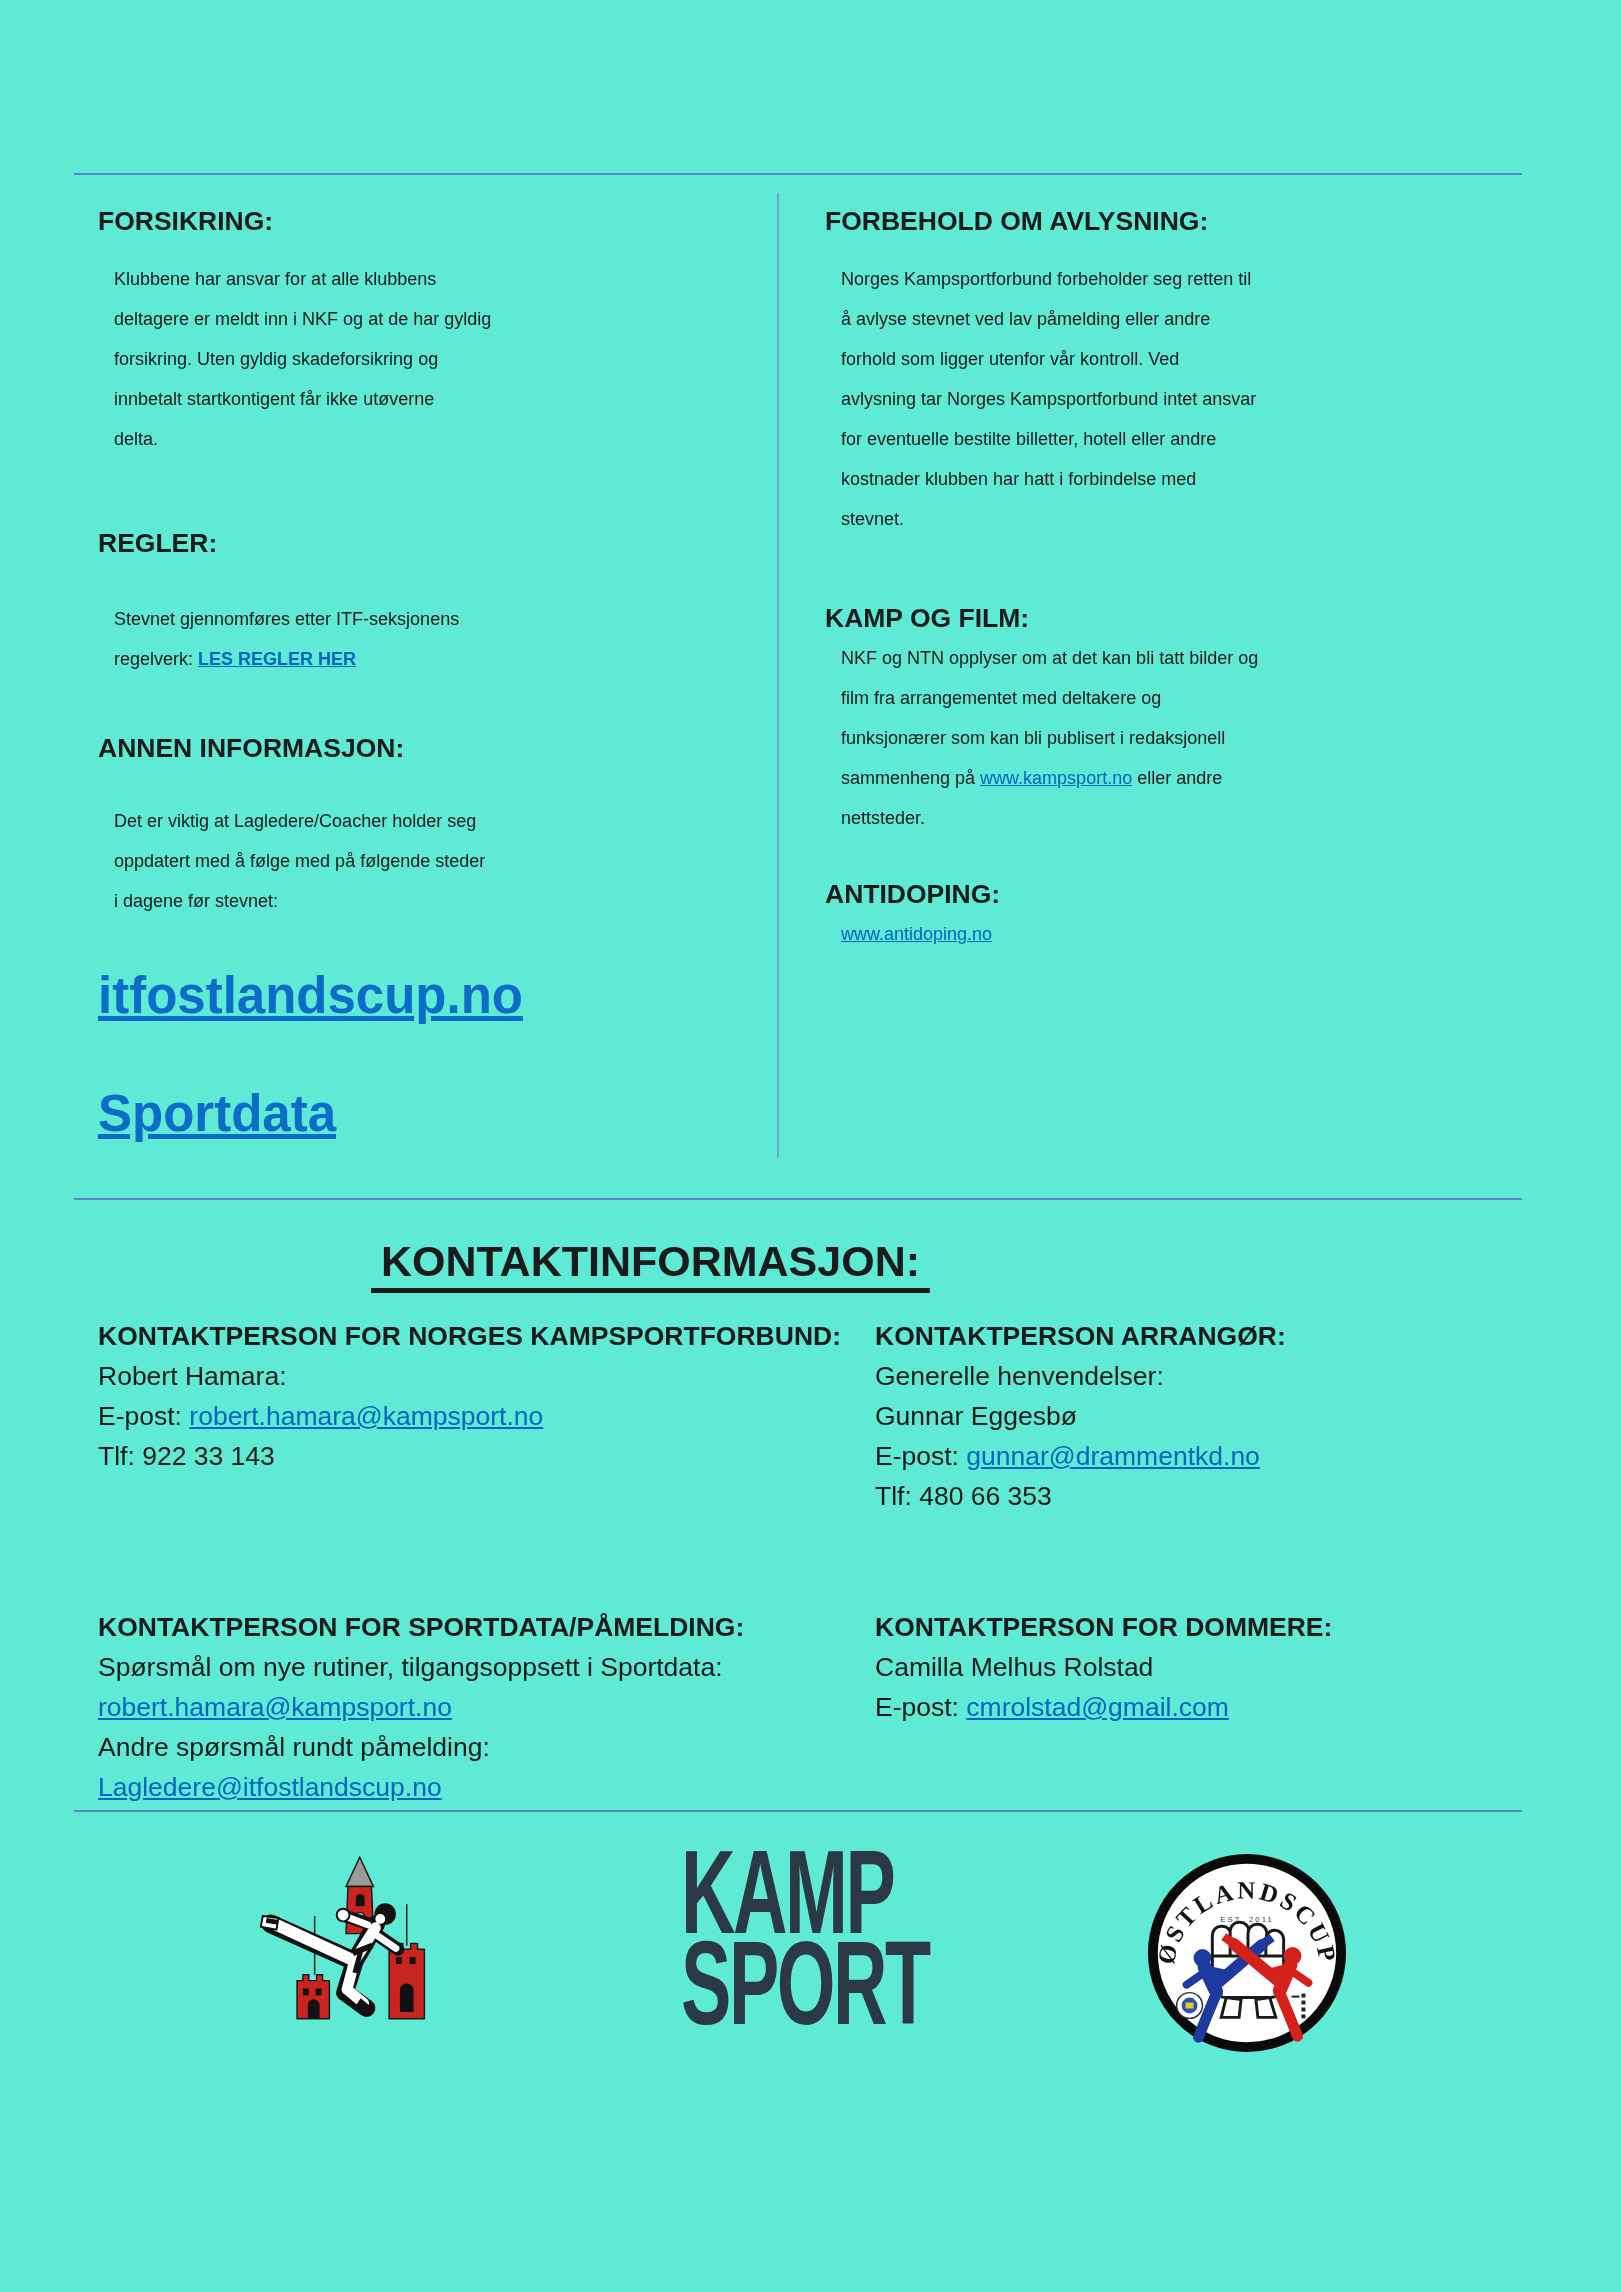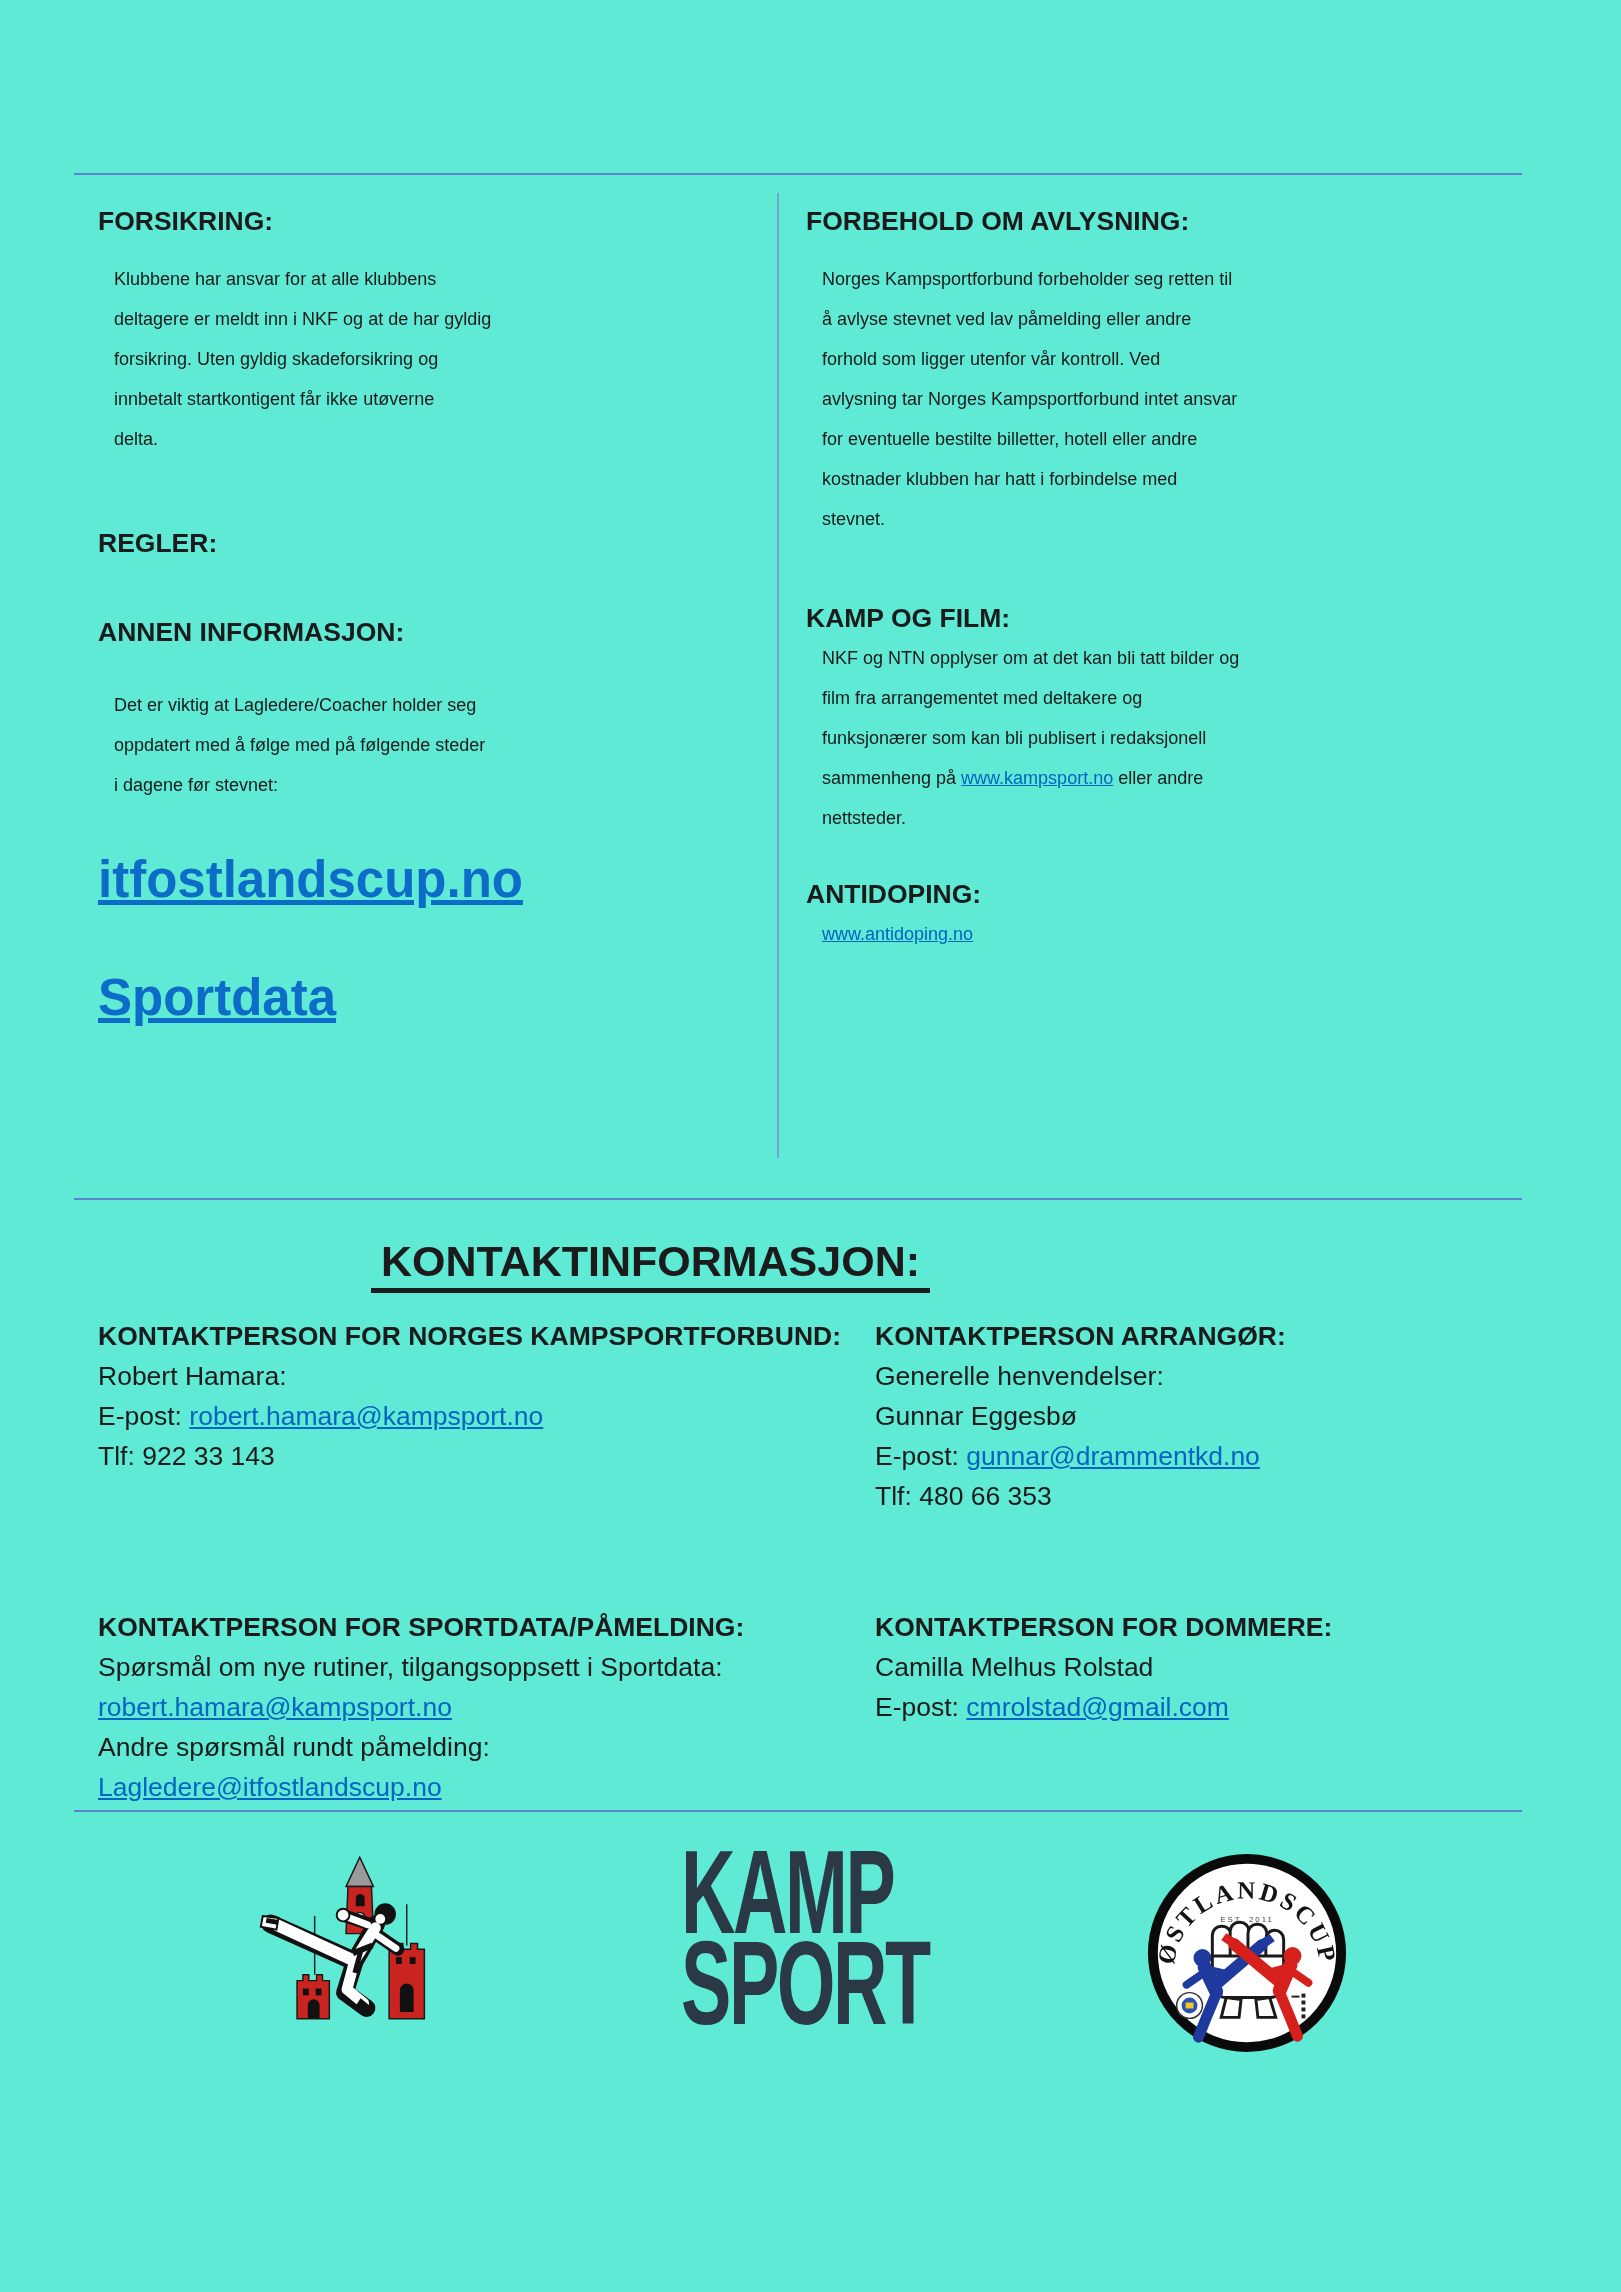--- a/index.html
+++ b/index.html
@@ -8,21 +8,21 @@
     width:1621px;height:2293px;
     background:#5eead4;
     font-family:"Liberation Sans",sans-serif;
     color:#1b1b1b;
     overflow:hidden;
   }
   .rule{position:absolute;left:74px;width:1448px;height:0;border-top:2px solid #5b85c8;}
   .vdivider{position:absolute;left:777px;top:193px;width:2px;height:965px;background:#7aa0d4;}
   .col{position:absolute;top:191px;}
   .col-left{left:98px;width:674px;}
-  .col-right{left:806px;width:712px;}
+  .col-right{left:825px;width:712px;}
   .sec-h{font-weight:bold;font-size:26.5px;line-height:40px;margin:0;}
   .body{font-size:18px;line-height:40px;margin:16px;white-space:pre-line;}
   .link{color:#0563c1;text-decoration:underline;cursor:pointer;}
   .big-link{display:block;font-size:51px;font-weight:bold;line-height:59px;color:#0d6cc8;text-decoration:underline;cursor:pointer;}
   .contact-title-wrap{position:absolute;top:1237px;left:0;width:1301px;text-align:center;}
   .contact-title{display:inline-block;font-size:43px;font-weight:bold;border-bottom:5.9px solid #1b1b1b;padding:0 9.8px 2px 9.8px;}
   .cblock{position:absolute;font-size:26.5px;line-height:40px;}
   .cblock .sec-h{font-size:26.5px;}
   .logo-kampsport{
     position:absolute;left:681px;top:1847px;color:#2b3947;
@@ -42,20 +42,22 @@
 
   <div class="col col-left">
     <h3 class="sec-h" style="margin-top:9.8px;">FORSIKRING:</h3>
     <p class="body" style="margin-top:18.6px;">Klubbene har ansvar for at alle klubbens
 deltagere er meldt inn i NKF og at de har gyldig
 forsikring. Uten gyldig skadeforsikring og
 innbetalt startkontigent får ikke utøverne
 delta.</p>
 
     <h3 class="sec-h" style="margin-top:64px;">REGLER:</h3>
+    <p class="body" style="margin-top:36px;"><span>Stevnet gjennomføres etter ITF-seksjonens
+regelverk: </span><a class="link" style="font-weight:bold;">LES REGLER HER</a></p>
 
     <h3 class="sec-h" style="margin-top:49px;">ANNEN INFORMASJON:</h3>
     <p class="body" style="margin-top:33px;">Det er viktig at Lagledere/Coacher holder seg
 oppdatert med å følge med på følgende steder
 i dagene før stevnet:</p>
 
     <a class="big-link" style="margin-top:45px;">itfostlandscup.no</a>
     <a class="big-link" style="margin-top:59px;">Sportdata</a>
   </div>
 

